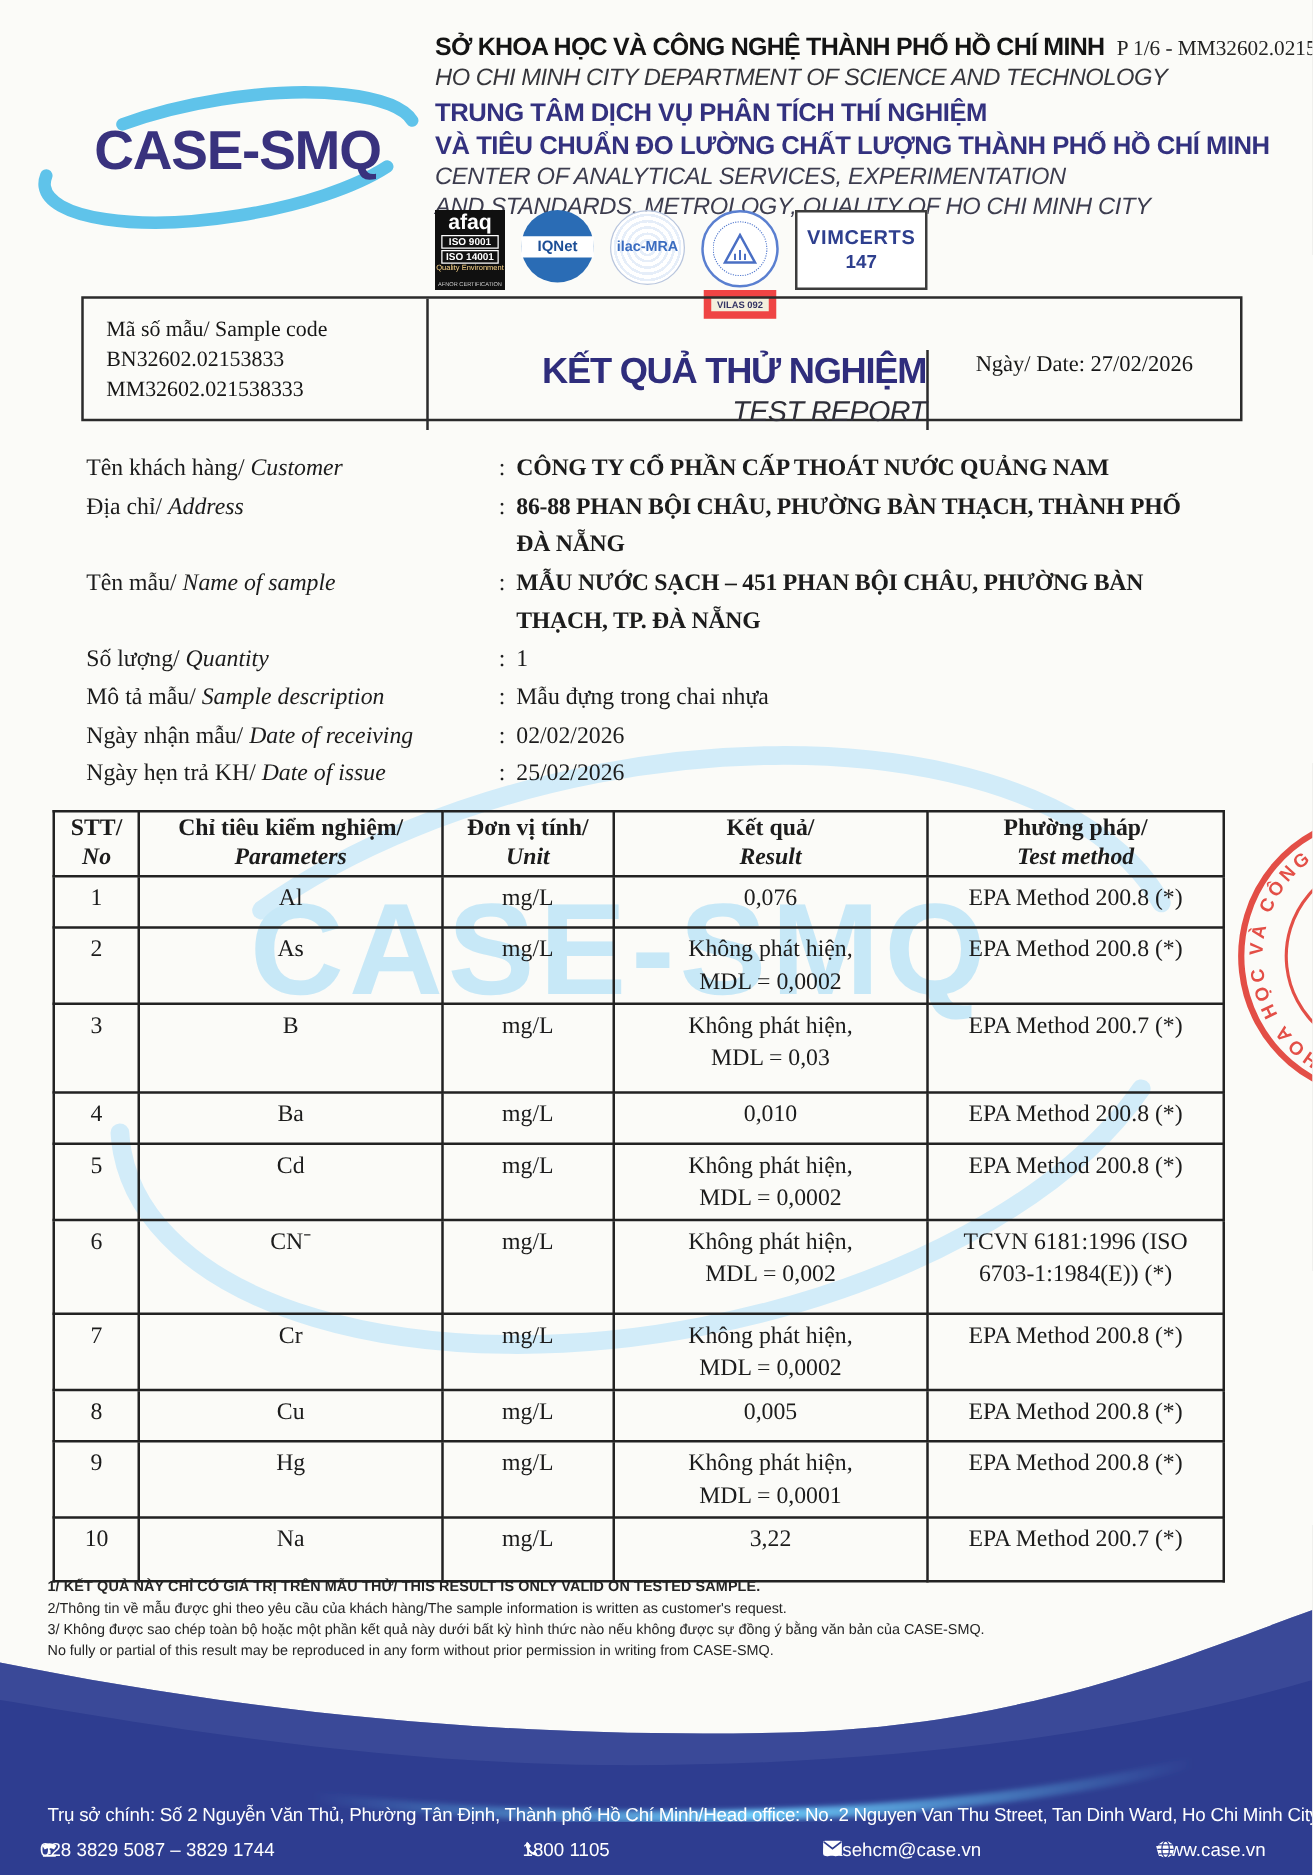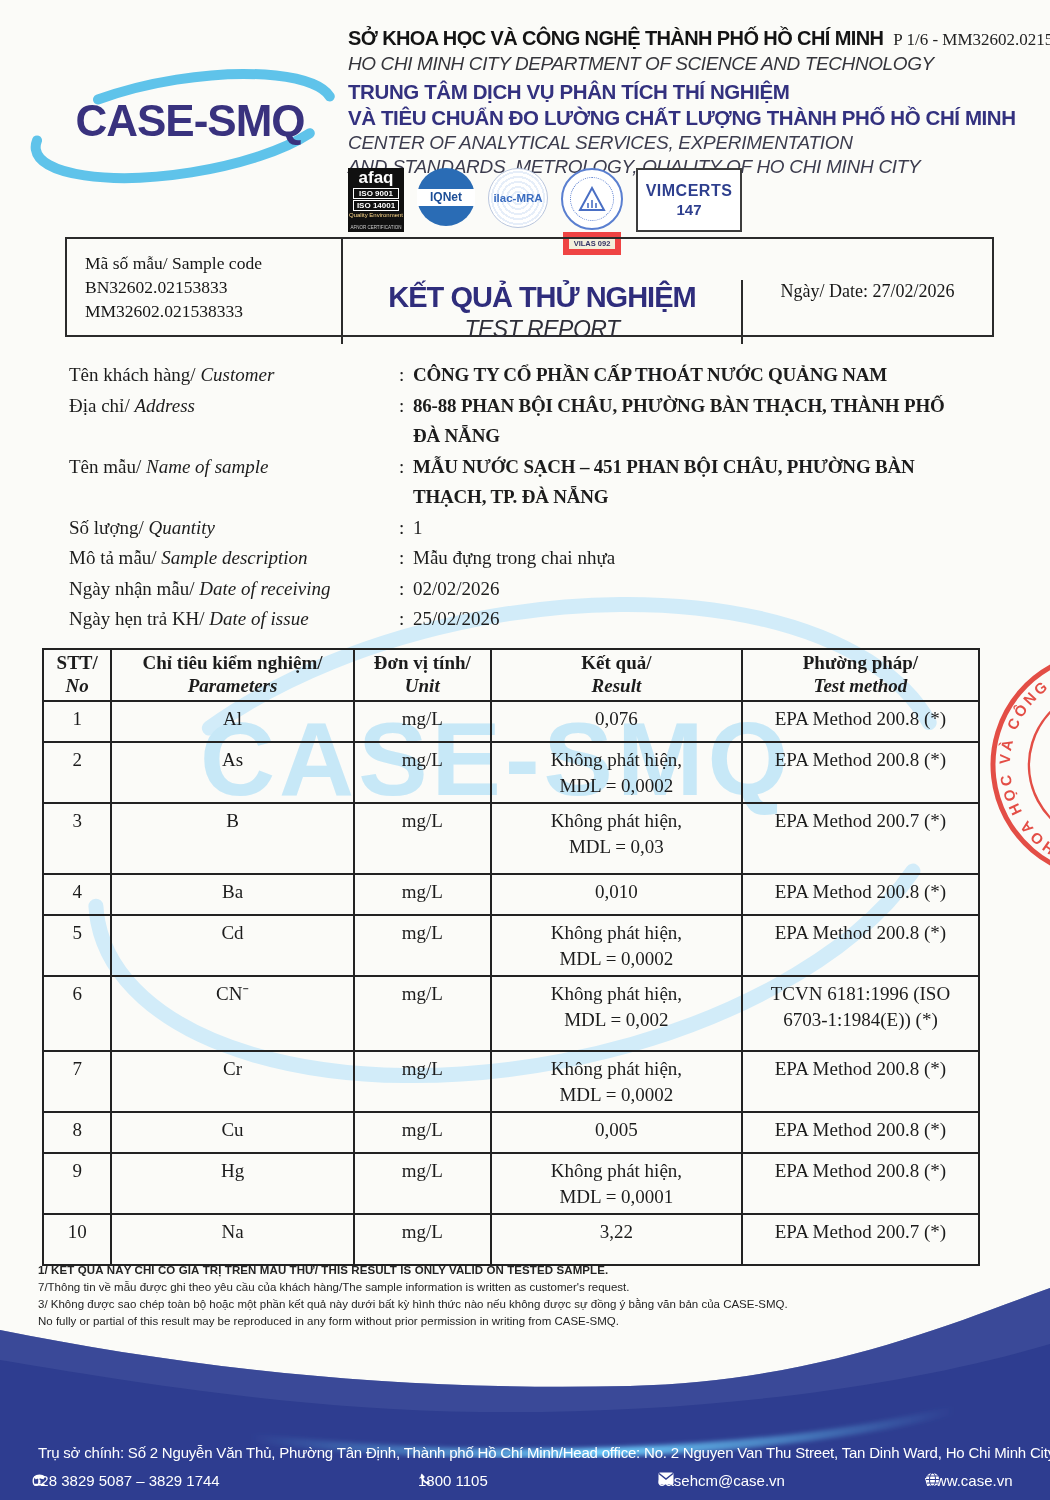--- a/index.html
+++ b/index.html
@@ -44,21 +44,21 @@
          font-family:"Liberation Sans",sans-serif;color:#2e3f8e;display:flex;flex-direction:column;justify-content:center;}
   .b-vim .v1{font-size:16px;font-weight:700;letter-spacing:0.5px;line-height:20px;}
   .b-vim .v2{font-size:15px;font-weight:700;line-height:18px;}
 
   
   .title-box{position:absolute;left:65px;top:237px;width:925px;height:96px;z-index:2;
              display:grid;grid-template-columns:276px 400px 249px;border:2px solid #2b2b2b;background:transparent;}
   .tb-cell{border-right:2px solid #2b2b2b;}
   .tb-cell:last-child{border-right:none;}
   .tb-codes{padding:12px 0 0 18px;font-size:17.5px;line-height:24px;color:#161616;}
-  .tb-title{display:flex;flex-direction:column;align-items:center;justify-content:center;margin-top:41px;}
+  .tb-title{display:flex;flex-direction:column;align-items:flex-end;justify-content:center;margin-top:41px;}
   .tb-title .vi{font-family:"Liberation Sans",sans-serif;font-weight:800;font-size:29px;
                 letter-spacing:-1px;color:#2f2d7c;line-height:34px;}
   .tb-title .en{font-family:"Liberation Sans",sans-serif;font-style:italic;font-weight:500;
                 font-size:23px;letter-spacing:-0.5px;color:#2e2e38;line-height:30px;}
   .tb-date{display:flex;align-items:center;justify-content:center;font-size:18px;color:#161616;}
 
   
   .info{position:absolute;left:45px;top:360px;width:960px;z-index:2;font-size:19px;}
   .info-row{display:flex;align-items:flex-start;line-height:30.5px;}
   .i-label{width:330px;flex:0 0 auto;margin-left:24px;}
@@ -351,21 +351,21 @@
         <text x="147" y="139" font-size="13">THÍ NG</text>
         <text x="147" y="156" font-size="13">TIÊU CHU</text>
         <text x="147" y="173" font-size="13">CH</text>
         <text x="147" y="190" font-size="13">T</text>
       </g>
     </g>
   </svg>
 
   <div class="notes">
     <div class="n1">1/ KẾT QUẢ NÀY CHỈ CÓ GIÁ TRỊ TRÊN MẪU THỬ/ THIS RESULT IS ONLY VALID ON TESTED SAMPLE.</div>
-    <div class="nx">7/Thông tin về mẫu được ghi theo yêu cầu của khách hàng/The sample information is written as customer's request.</div>
+    <div class="nx">2/Thông tin về mẫu được ghi theo yêu cầu của khách hàng/The sample information is written as customer's request.</div>
     <div class="nx">3/ Không được sao chép toàn bộ hoặc một phần kết quả này dưới bất kỳ hình thức nào nếu không được sự đồng ý bằng văn bản của CASE-SMQ.</div>
     <div class="nx">No fully or partial of this result may be reproduced in any form without prior permission in writing from CASE-SMQ.</div>
   </div>
 
   <div class="footer">
     <svg width="1050" height="220" viewBox="0 0 1050 220">
       <defs>
         <linearGradient id="cyanGlow" x1="0" y1="0" x2="1" y2="0">
           <stop offset="0" stop-color="#5ec0f0" stop-opacity="0"></stop>
           <stop offset="0.5" stop-color="#6fd2ff" stop-opacity="0.95"></stop>

